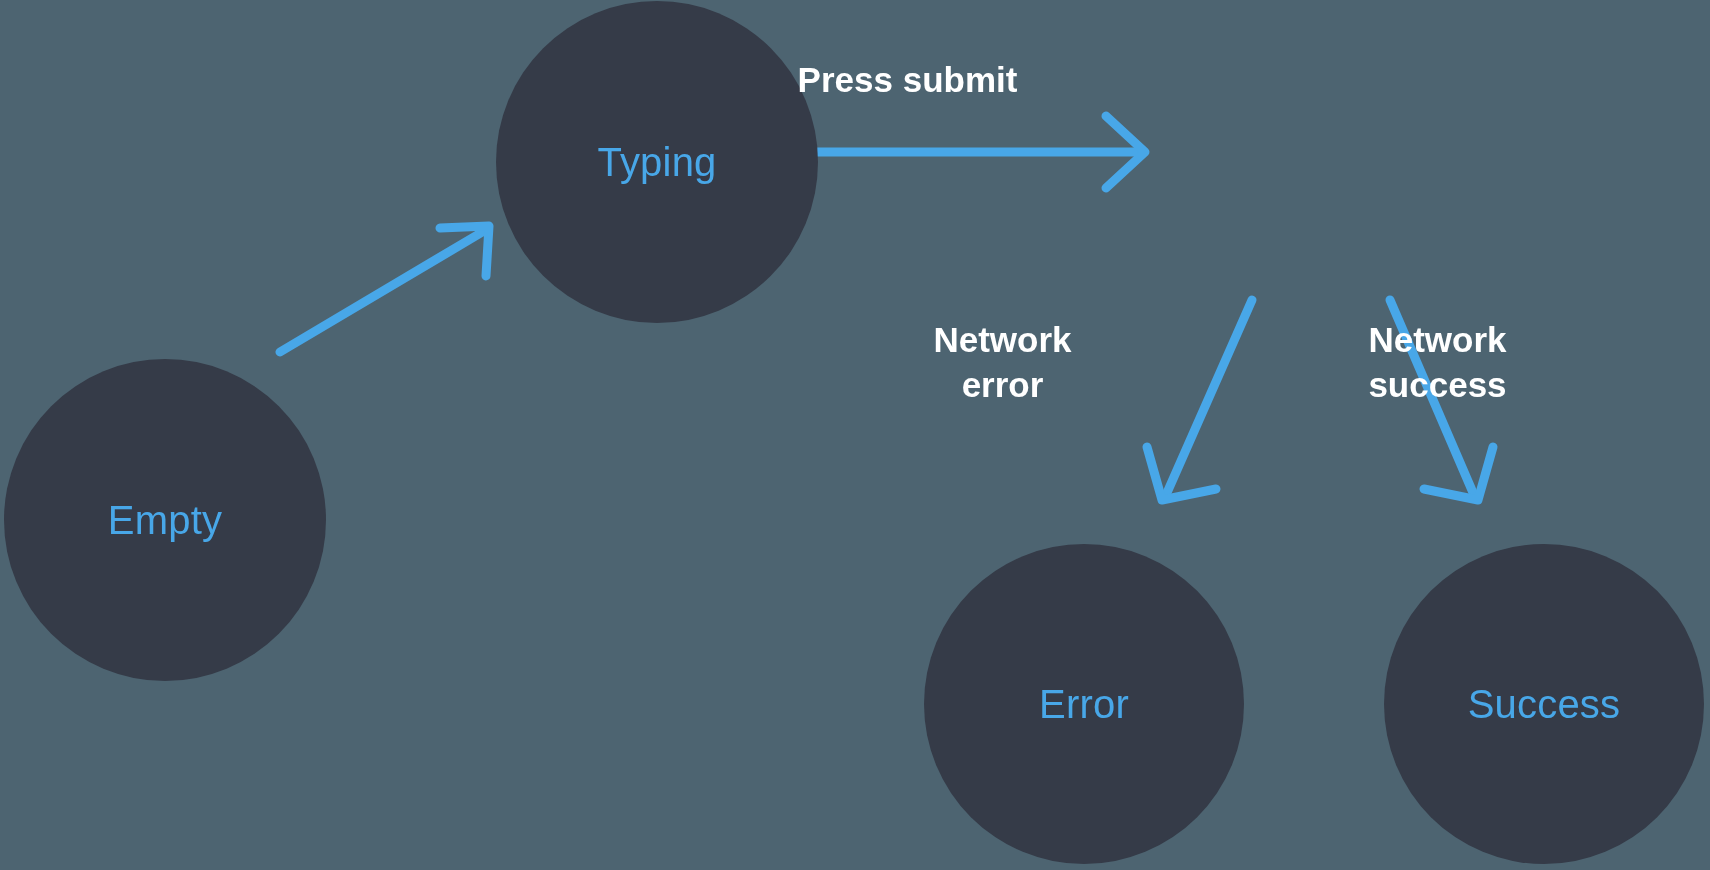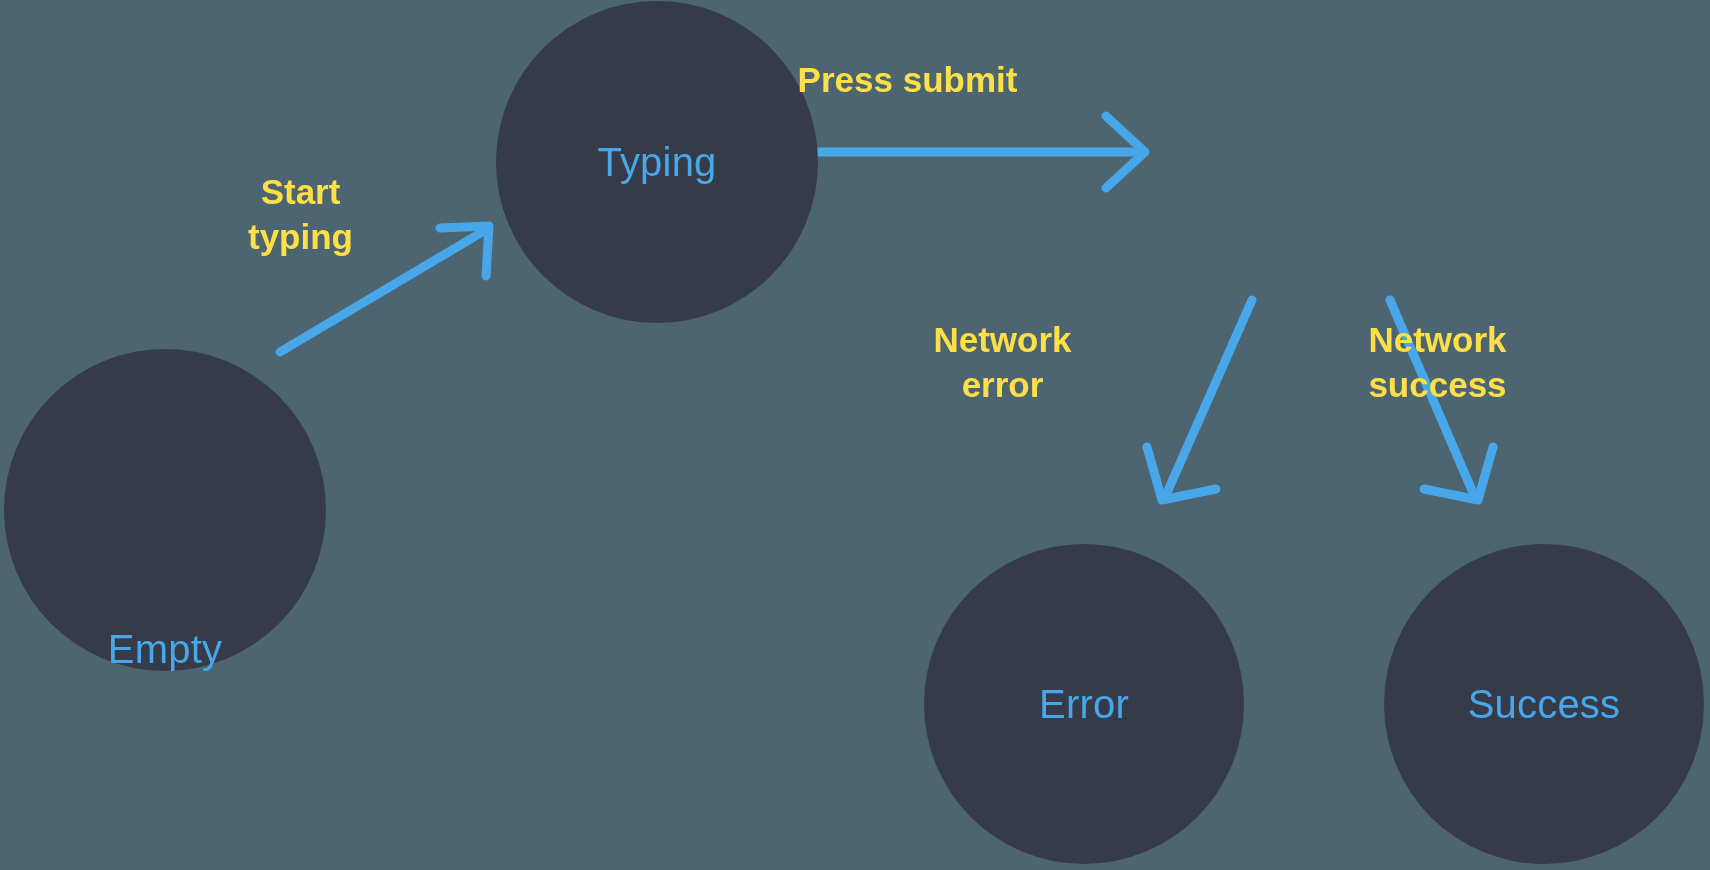--- a/index.html
+++ b/index.html
@@ -35,21 +35,21 @@
     color: #48a7e8;
     font-size: 40px;
     font-weight: 400;
     letter-spacing: 0.2px;
     text-align: center;
     line-height: 1.1;
     white-space: nowrap;
   }
   .edge-label {
     position: absolute;
-    color: #fde047;
+    color: #ffffff;
     font-size: 35px;
     font-weight: 700;
     line-height: 1.28;
     text-align: center;
     white-space: pre-line;
   }
 </style>
 </head>
 <body>
 
@@ -71,39 +71,37 @@
       <line x1="1252" y1="300" x2="1166" y2="495" stroke="#48a7e8" stroke-width="9" stroke-linecap="round"></line>
       <path d="M 1147 447 L 1162 500 L 1216 489" fill="none" stroke="#48a7e8" stroke-width="9" stroke-linecap="round" stroke-linejoin="round"></path>
     </g>
 
     <g>
       <line x1="1390" y1="300" x2="1474" y2="495" stroke="#48a7e8" stroke-width="9" stroke-linecap="round"></line>
       <path d="M 1424 489 L 1478 500 L 1493 447" fill="none" stroke="#48a7e8" stroke-width="9" stroke-linecap="round" stroke-linejoin="round"></path>
     </g>
   </svg>
 
-  <div class="state-node" style="left:4px; top:349px; width:322px; height:322px;align-items:flex-end;">
+  <div class="state-node" style="left:4px; top:359px; width:322px; height:322px;">
     <span class="state-label">Empty</span>
   </div>
 
   <div class="state-node" style="left:496px; top:1px; width:322px; height:322px;">
     <span class="state-label">Typing</span>
   </div>
 
 
   <div class="state-node" style="left:924px; top:544px; width:320px; height:320px;">
     <span class="state-label">Error</span>
   </div>
 
   <div class="state-node" style="left:1384px; top:544px; width:320px; height:320px;">
     <span class="state-label">Success</span>
   </div>
 
-  <div class="edge-label" style="left:178px; top:170px; width:245px;">Start
-typing</div>
 
   <div class="edge-label" style="left:770px; top:58px; width:275px;">Press submit</div>
 
   <div class="edge-label" style="left:895px; top:318px; width:215px;">Network
 error</div>
 
   <div class="edge-label" style="left:1325px; top:318px; width:225px;">Network
 success</div>
 
 </div>

